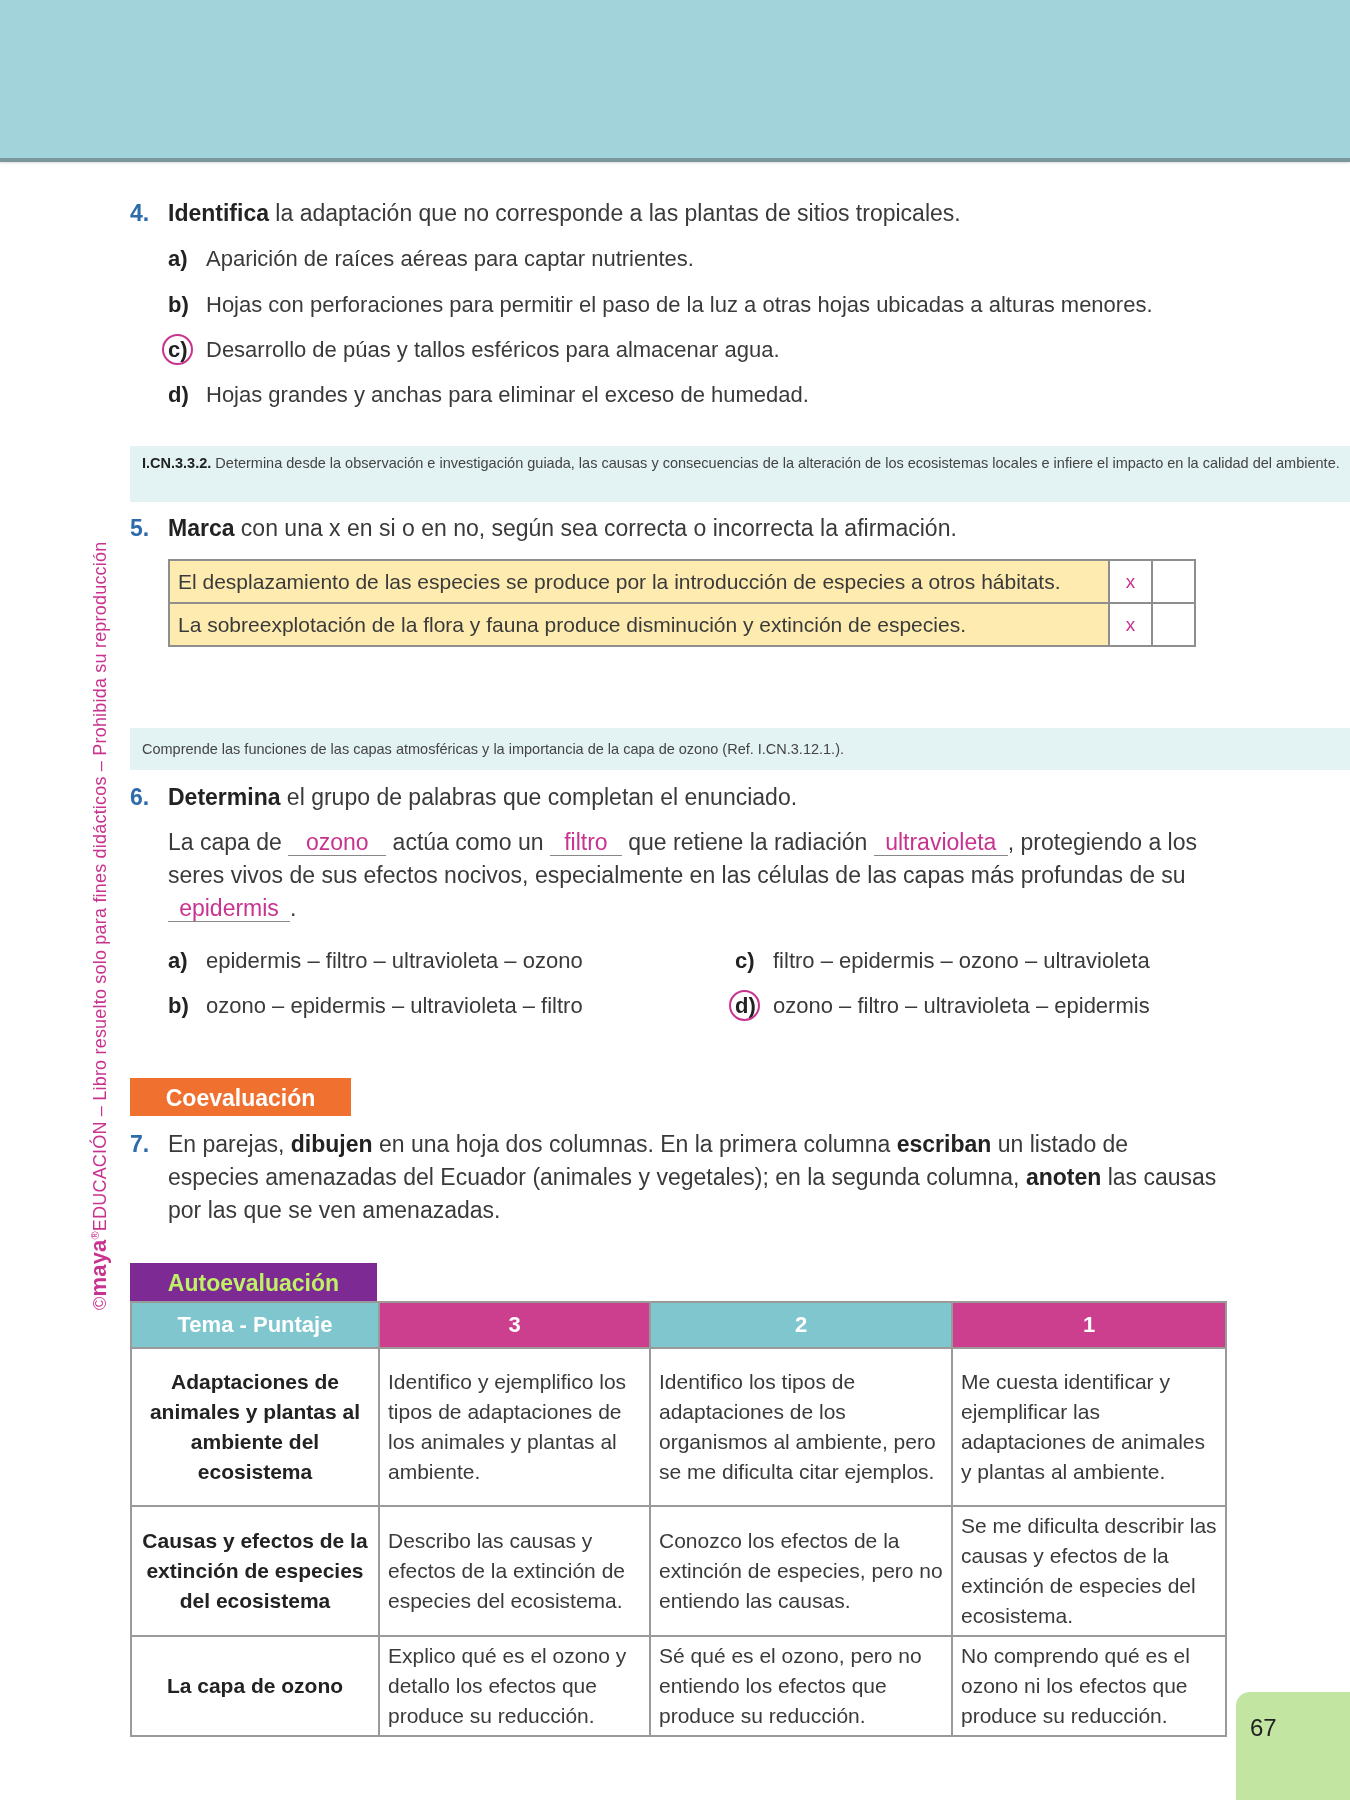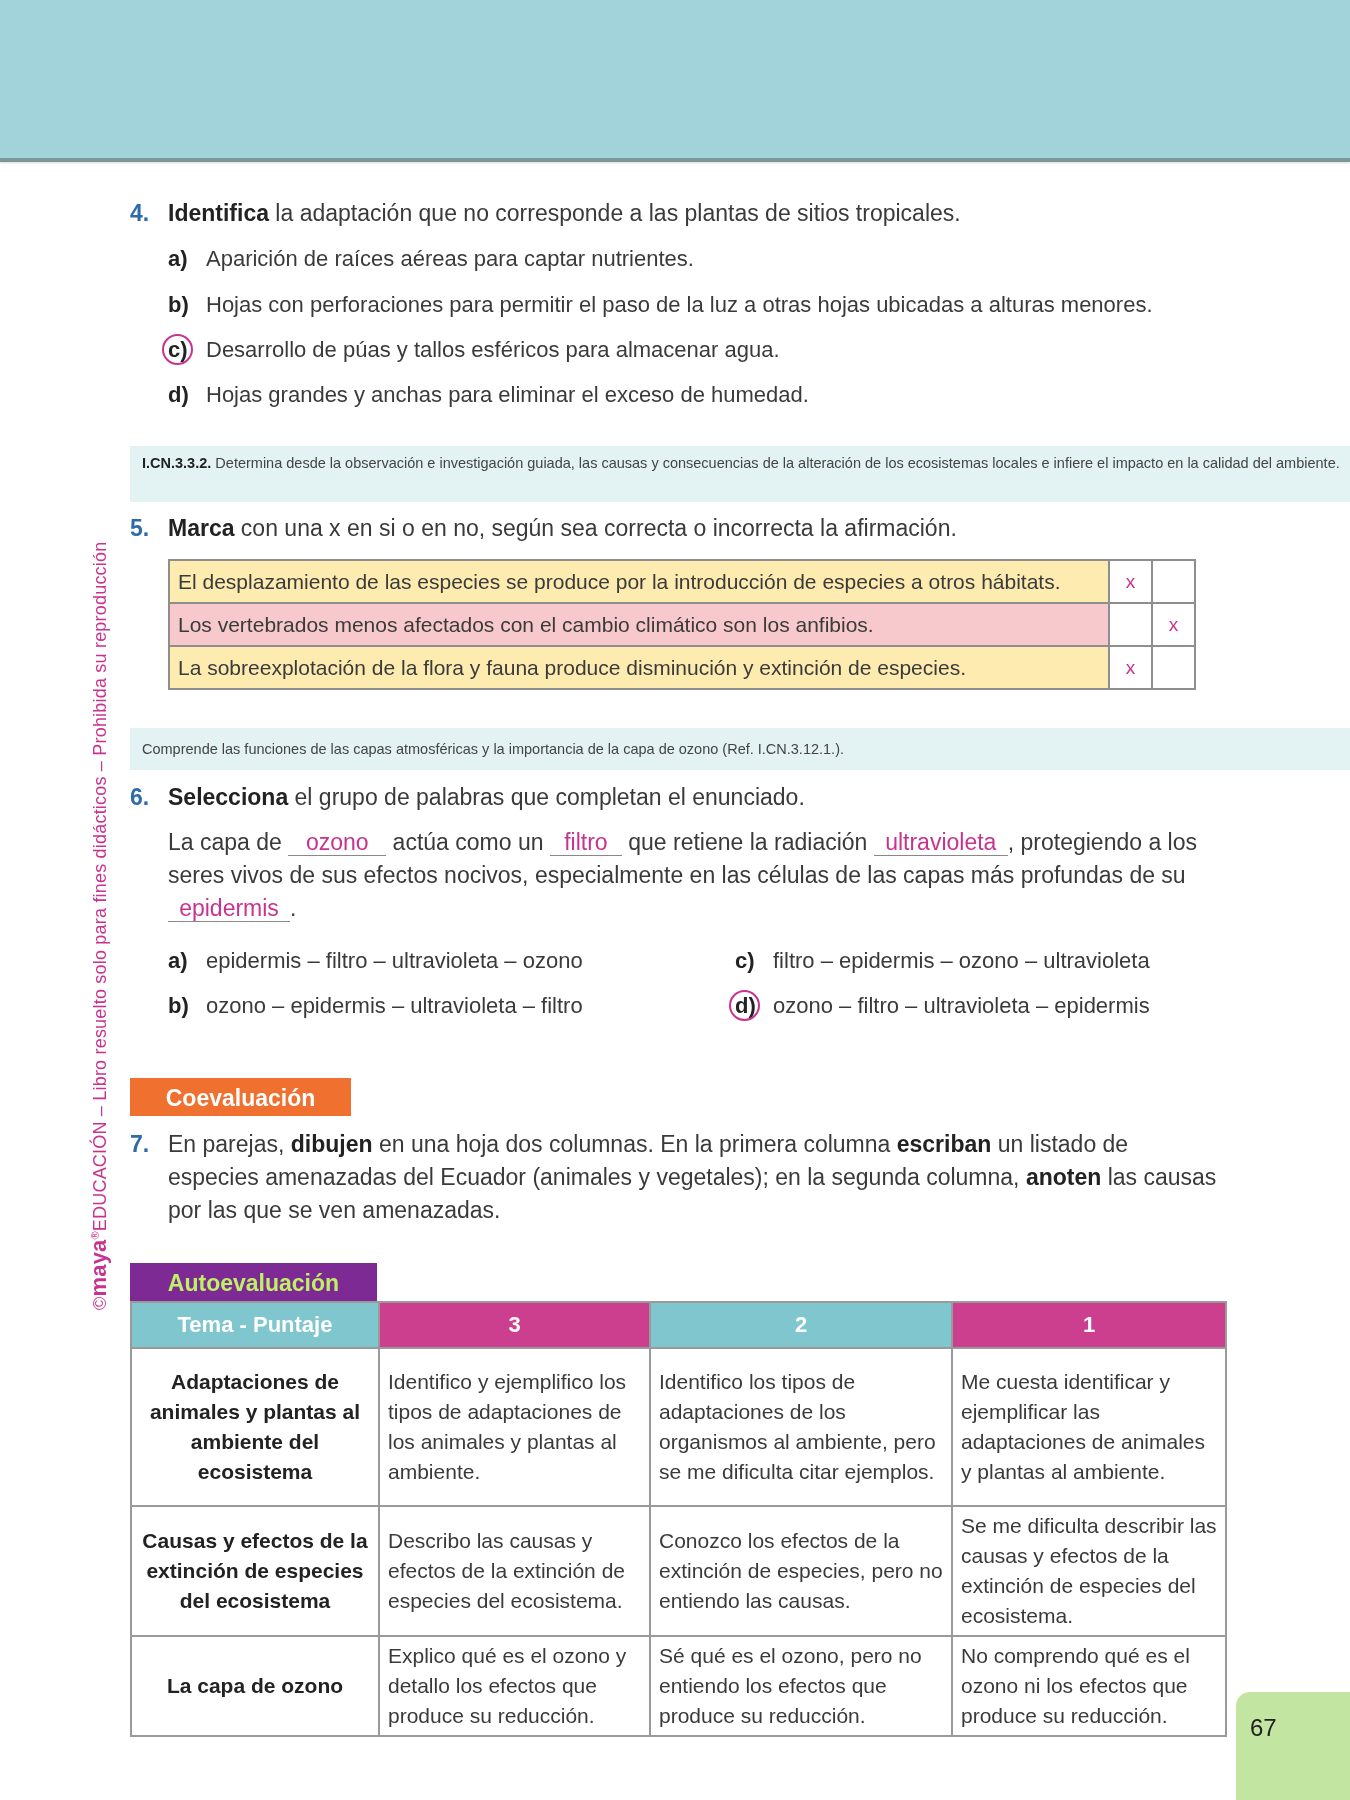--- a/index.html
+++ b/index.html
@@ -117,38 +117,33 @@
   <span class="qnum">5.</span><span class="bold">Marca</span><span> con una x en si o en no, según sea correcta o incorrecta la afirmación.</span>
 </div>
 <table class="tf">
   <tbody>
       <tr>
     <td class="stmt yellow">El desplazamiento de las especies se produce por la introducción de especies a otros hábitats.</td>
     <td class="mark">x</td>
     <td class="mark"></td>
   </tr>
   <tr>
-    <td class="stmt pink">Los vertebrados menos afectados con el cambio climático son los anfibios.</td>
-    <td class="mark"></td>
-    <td class="mark">x</td>
-  </tr>
-  <tr>
     <td class="stmt yellow">La sobreexplotación de la flora y fauna produce disminución y extinción de especies.</td>
     <td class="mark">x</td>
     <td class="mark"></td>
   </tr>
 </tbody>
   </table>
 
 <div class="indicator" style="top:728px; height:42px; line-height:30px;">
   <span>Comprende las funciones de las capas atmosféricas y la importancia de la capa de ozono (Ref. I.CN.3.12.1.).</span>
 </div>
 
 <div class="q" style="top:784px;">
-  <span class="qnum">6.</span><span class="bold">Selecciona</span><span> el grupo de palabras que completan el enunciado.</span>
+  <span class="qnum">6.</span><span class="bold">Determina</span><span> el grupo de palabras que completan el enunciado.</span>
 </div>
 <div class="fill">
   <span>La capa de </span><span class="blank" style="width:98px;">ozono</span><span> actúa como un </span><span class="blank" style="width:72px;">filtro</span><span> que retiene la radiación </span><span class="blank" style="width:134px;">ultravioleta</span><span>, protegiendo a los seres vivos de sus efectos nocivos, especialmente en las células de las capas más profundas de su </span><span class="blank" style="width:122px;">epidermis</span><span>.</span>
 </div>
 <div class="opt" style="left:168px; top:948px;">
   <span class="letter">a)</span><span>epidermis – filtro – ultravioleta – ozono</span>
 </div>
 <div class="opt" style="left:168px; top:993px;">
   <span class="letter">b)</span><span>ozono – epidermis – ultravioleta – filtro</span>
 </div>

